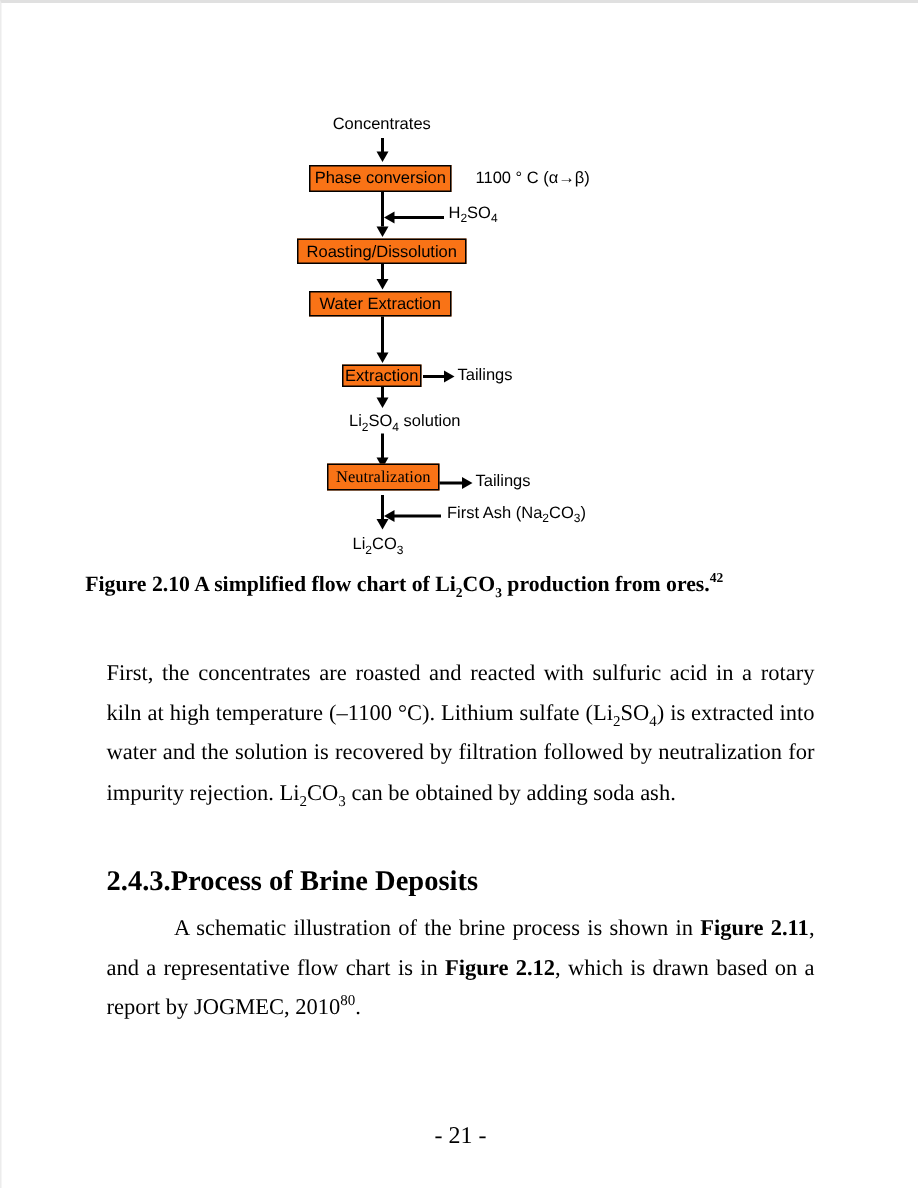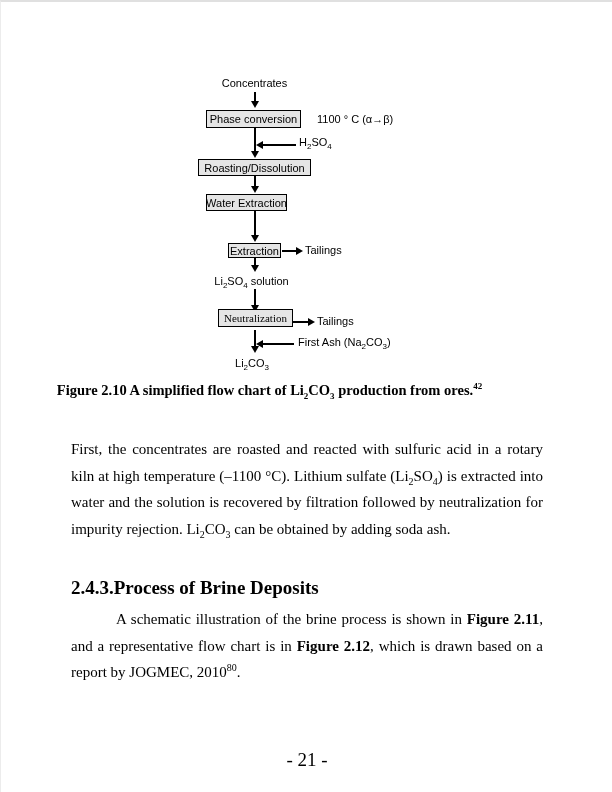--- a/index.html
+++ b/index.html
@@ -3,35 +3,35 @@
 <meta charset="utf-8">
 <style>
   html,body{margin:0;padding:0;background:#ffffff;}
   .page{position:relative;width:612px;height:792px;background:#fff;overflow:hidden;box-sizing:border-box;
         border-top:2px solid #e0e0e0;border-left:1px solid #ececec;
         font-family:"Liberation Serif",serif;color:#000;}
   
   .fc{position:absolute;font-family:"Liberation Sans",sans-serif;font-size:11px;white-space:nowrap;color:#000;}
   .fc sub{font-size:8px;}
   .fc-box{position:absolute;box-sizing:border-box;border:1.5px solid #000;display:flex;align-items:center;justify-content:center;
-          font-family:"Liberation Sans",sans-serif;font-size:11px;background:#e5e5e5;white-space:nowrap;}
+          font-family:"Liberation Sans",sans-serif;font-size:11px;background:#f97316;white-space:nowrap;}
   .vline{position:absolute;width:1.5px;background:#000;}
   .hline{position:absolute;height:1.5px;background:#000;}
   .ah-d{position:absolute;width:0;height:0;border-left:4px solid transparent;border-right:4px solid transparent;border-top:7px solid #000;}
   .ah-l{position:absolute;width:0;height:0;border-top:4px solid transparent;border-bottom:4px solid transparent;border-right:7px solid #000;}
   .ah-r{position:absolute;width:0;height:0;border-top:4px solid transparent;border-bottom:4px solid transparent;border-left:7px solid #000;}
   
   .caption{position:absolute;top:380px;left:0;width:537px;text-align:center;font-weight:bold;font-size:14.5px;}
   .caption sub,.caption sup{font-size:9px;line-height:0;}
   .body-text{position:absolute;left:70px;width:472px;font-size:15px;line-height:26.5px;text-align:justify;}
   .body-text sub,.body-text sup{font-size:10px;line-height:0;}
   .heading{position:absolute;left:70px;top:575px;font-size:19px;font-weight:bold;white-space:nowrap;}
   .hnum{}
   .indent{text-indent:45px;}
-  .pagenum{position:absolute;top:747px;left:0;width:612px;text-align:center;font-size:19px;}
+  .pagenum{position:absolute;top:747px;left:0;width:612px;text-align:center;font-size:16px;}
 </style>
 </head>
 <body>
 
 <div class="page">
 
   <div style="position:absolute;left:0;top:0;width:612px;height:792px;">
 
     <div class="fc" style="left:200px;top:75px;width:107px;text-align:center;">Concentrates</div>
 
@@ -49,38 +49,38 @@
     <div class="ah-l" style="left:255px;top:139px;"></div>
     <div class="fc" style="left:298px;top:134px;"><span>H</span><sub>2</sub><span>SO</span><sub>4</sub></div>
 
     <div class="fc-box" style="left:197px;top:157px;width:113px;height:17px;">
       <span>Roasting/Dissolution</span>
     </div>
 
     <div class="vline" style="left:253px;top:174px;height:11px;"></div>
     <div class="ah-d" style="left:250px;top:184px;"></div>
 
-    <div class="fc-box" style="left:205px;top:192px;width:81px;height:17px;">
+    <div class="fc-box" style="left:205px;top:192px;width:95px;height:17px;">
       <span>Water Extraction</span>
     </div>
 
     <div class="vline" style="left:253px;top:209px;height:25px;"></div>
     <div class="ah-d" style="left:250px;top:233px;"></div>
 
     <div class="fc-box" style="left:227px;top:241px;width:53px;height:15px;">
       <span>Extraction</span>
     </div>
     <div class="hline" style="left:281px;top:248px;width:15px;"></div>
     <div class="ah-r" style="left:295px;top:245px;"></div>
     <div class="fc" style="left:304px;top:242px;">Tailings</div>
 
     <div class="vline" style="left:253px;top:256px;height:8px;"></div>
     <div class="ah-d" style="left:250px;top:263px;"></div>
 
-    <div class="fc" style="left:195px;top:273px;width:111px;text-align:center;"><span>Li</span><sub>2</sub><span>SO</span><sub>4</sub><span> solution</span></div>
+    <div class="fc" style="left:195px;top:273px;width:111px;text-align:right;"><span>Li</span><sub>2</sub><span>SO</span><sub>4</sub><span> solution</span></div>
 
     <div class="vline" style="left:253px;top:287px;height:17px;"></div>
     <div class="ah-d" style="left:250px;top:303px;"></div>
 
     <div class="fc-box" style="left:217px;top:307px;width:75px;height:18px;font-family:Liberation Serif, serif;">
       <span>Neutralization</span>
     </div>
     <div class="hline" style="left:292px;top:319px;width:16px;"></div>
     <div class="ah-r" style="left:307px;top:316px;"></div>
     <div class="fc" style="left:316px;top:313px;">Tailings</div>

